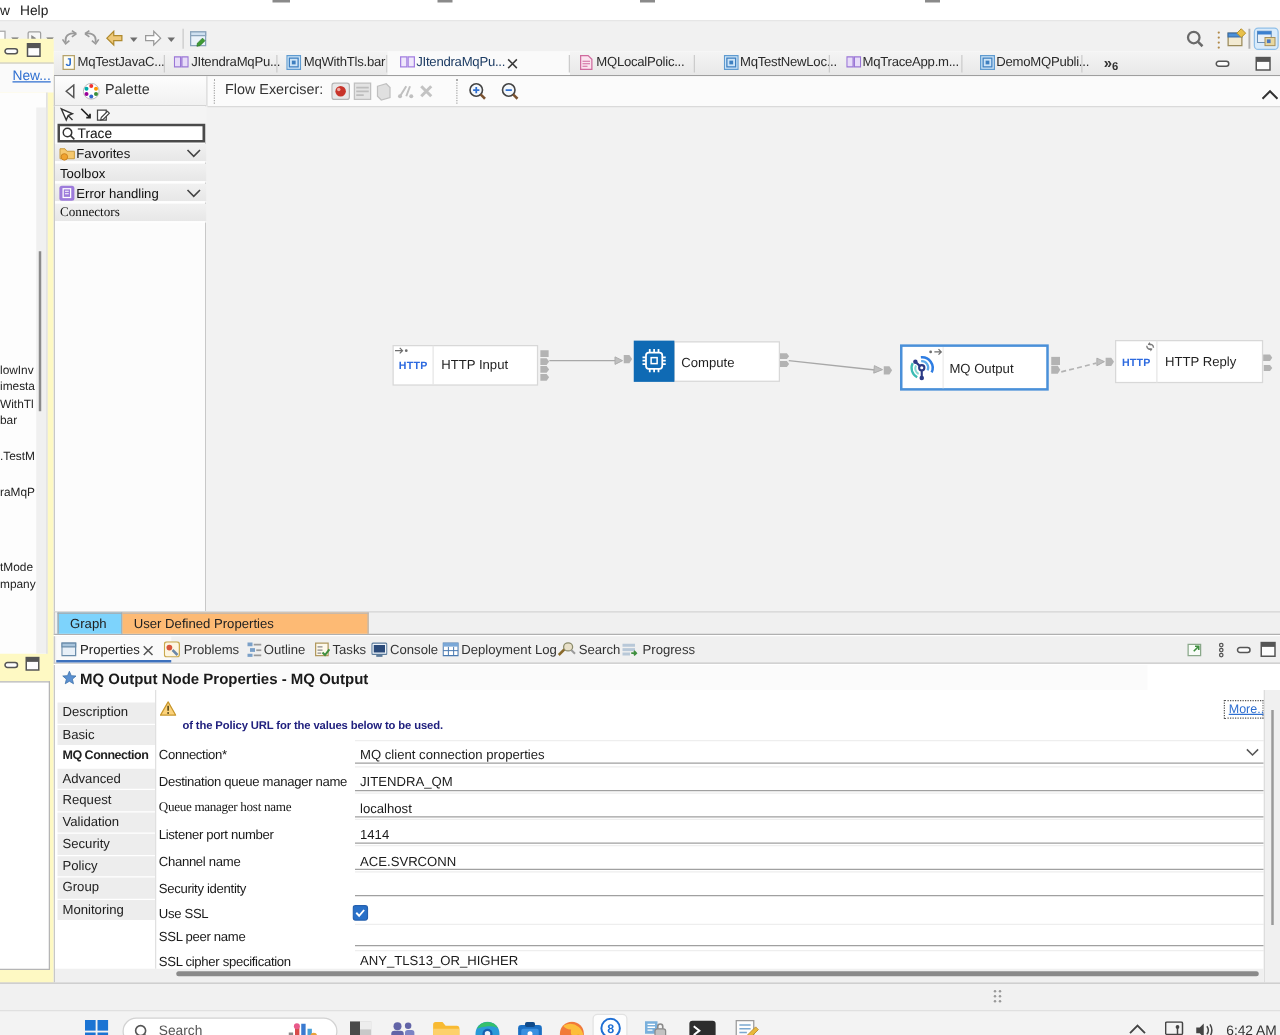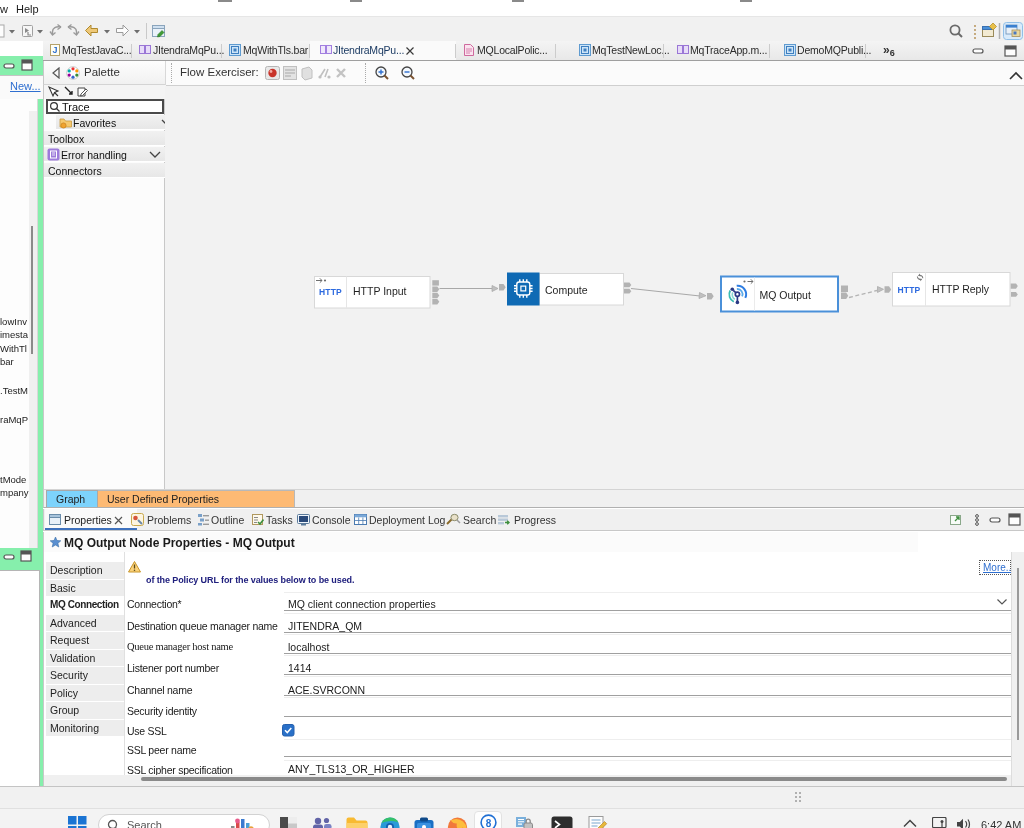--- a/index.html
+++ b/index.html
@@ -155,21 +155,21 @@
 
   <div class="abs txt" style="left:840px;top:2px;font-size:12px;font-weight:bold;color:#333;">»<span style="font-size:9px;vertical-align:-2px;">6</span></div>
 
   <svg class="abs" style="left:928px;top:4px;" width="55" height="12">
     <rect x="2" y="4" width="10" height="4" rx="2" fill="#fdfdfd" stroke="#555" stroke-width="1.2"></rect>
     <rect x="34" y="1" width="11" height="10" fill="#fdfdfd" stroke="#555" stroke-width="1.2"></rect>
     <rect x="34" y="1" width="11" height="3.5" fill="#555"></rect>
   </svg>
 </div>
 
-<div class="abs" style="left:0;top:56px;width:43px;height:767px;background:#86efac;" id="gutter">
+<div class="abs" style="left:0;top:31px;width:43px;height:767px;background:#fef9c3;" id="gutter">
 
   <svg class="abs" style="left:0;top:3px;" width="43" height="14">
     <rect x="4" y="5" width="10" height="4" rx="2" fill="#fdfdfd" stroke="#555" stroke-width="1.2"></rect>
     <rect x="22" y="1" width="10" height="10" fill="#fdfdfd" stroke="#555" stroke-width="1.2"></rect>
     <rect x="22" y="1" width="10" height="3.5" fill="#555"></rect>
   </svg>
   <div class="abs" style="left:0;top:19px;width:43px;height:1px;background:#c4c4c4;"></div>
   <div class="abs" style="left:0;top:20px;width:43px;height:23px;background:#fafafa;"></div>
   <div class="abs txt" style="left:10px;top:24px;font-size:11px;color:#2f6fd0;text-decoration:underline;">New...</div>
 
@@ -254,21 +254,21 @@
     <path d="M34 9 l5 -5 l1.5 1.5 l-5 5 l-2 0.5 z" fill="#fff" stroke="#444" stroke-width="0.9"></path>
   </svg>
 
   <div class="abs" style="left:2px;top:14px;width:118px;height:15px;background:#fff;border:2px solid #4a4a4a;"></div>
   <svg class="abs" style="left:5px;top:16px;" width="12" height="12">
         <circle cx="5" cy="5" r="3.4" fill="none" stroke="#333" stroke-width="1.2"></circle>
         <path d="M7.5 7.5 l3 3" stroke="#333" stroke-width="1.2"></path>
       </svg>
   <div class="abs txt" style="left:18px;top:16px;font-size:11px;color:#111;">Trace</div>
 
-  <div class="abs" style="left:12px;top:30px;width:122px;height:15px;background:linear-gradient(#f1f1f1,#e7e7e7);border-bottom:1px solid #fff;">
+  <div class="abs" style="left:0;top:30px;width:122px;height:15px;background:linear-gradient(#f1f1f1,#e7e7e7);border-bottom:1px solid #fff;">
     <svg class="abs" style="left:3px;top:1px;" width="14" height="13">
       <path d="M1 3 h4 l1.5 2 h6 v6 h-11.5 z" fill="#f5c86e" stroke="#c99b3f" stroke-width="0.8"></path>
       <circle cx="4.5" cy="9.5" r="2.6" fill="#f0a32f" stroke="#c77f1d" stroke-width="0.7"></circle>
     </svg>
     <div class="abs txt" style="left:17px;top:2px;font-size:10.5px;color:#111;">Favorites</div>
     <svg class="abs" style="left:105px;top:4px;" width="12" height="8">
           <path d="M1 1 L6 6 L11 1" fill="none" stroke="#444" stroke-width="1.3"></path>
         </svg>
   </div>
   <div class="abs" style="left:0;top:46px;width:122px;height:15px;background:linear-gradient(#f1f1f1,#e7e7e7);border-bottom:1px solid #fff;">
@@ -279,21 +279,21 @@
       <rect x="0.5" y="0.5" width="12" height="12" rx="2" fill="#9d7bdb"></rect>
       <rect x="3.5" y="3" width="6" height="7" fill="none" stroke="#fff" stroke-width="1"></rect>
       <path d="M5 5 h3 M5 7 h3" stroke="#fff" stroke-width="0.8"></path>
     </svg>
     <div class="abs txt" style="left:17px;top:2px;font-size:10.5px;color:#111;">Error handling</div>
     <svg class="abs" style="left:105px;top:4px;" width="12" height="8">
           <path d="M1 1 L6 6 L11 1" fill="none" stroke="#444" stroke-width="1.3"></path>
         </svg>
   </div>
   <div class="abs" style="left:0;top:78px;width:122px;height:15px;background:linear-gradient(#f1f1f1,#e7e7e7);border-bottom:1px solid #fff;">
-    <div class="abs txt" style="left:4px;top:2px;font-size:10.5px;color:#111;">Connectors</div>
+    <div class="abs txt" style="left:4px;top:2px;font-size:10.5px;color:#111;font-family:Liberation Serif, serif;">Connectors</div>
   </div>
 </div>
 
 <div class="abs" style="left:165px;top:86px;width:859px;height:403px;background:#f2f2f2;" id="canvas">
 <svg width="859" height="403" style="position:absolute;left:0;top:0;" font-family="Liberation Sans, sans-serif">
 
   <path d="M274.5 202.5 H328" stroke="#a8a8a8" stroke-width="1.1" fill="none"></path>
   <path d="M327 199.5 l6 3 l-6 3 z" fill="#c0c0c0" stroke="#ababab" stroke-width="0.8"></path>
   <path d="M466 202.5 L535 210" stroke="#a8a8a8" stroke-width="1.1" fill="none"></path>
   <path d="M534.5 206.5 l6.5 3.2 l-7 2.8 z" fill="#c0c0c0" stroke="#ababab" stroke-width="0.8"></path>

